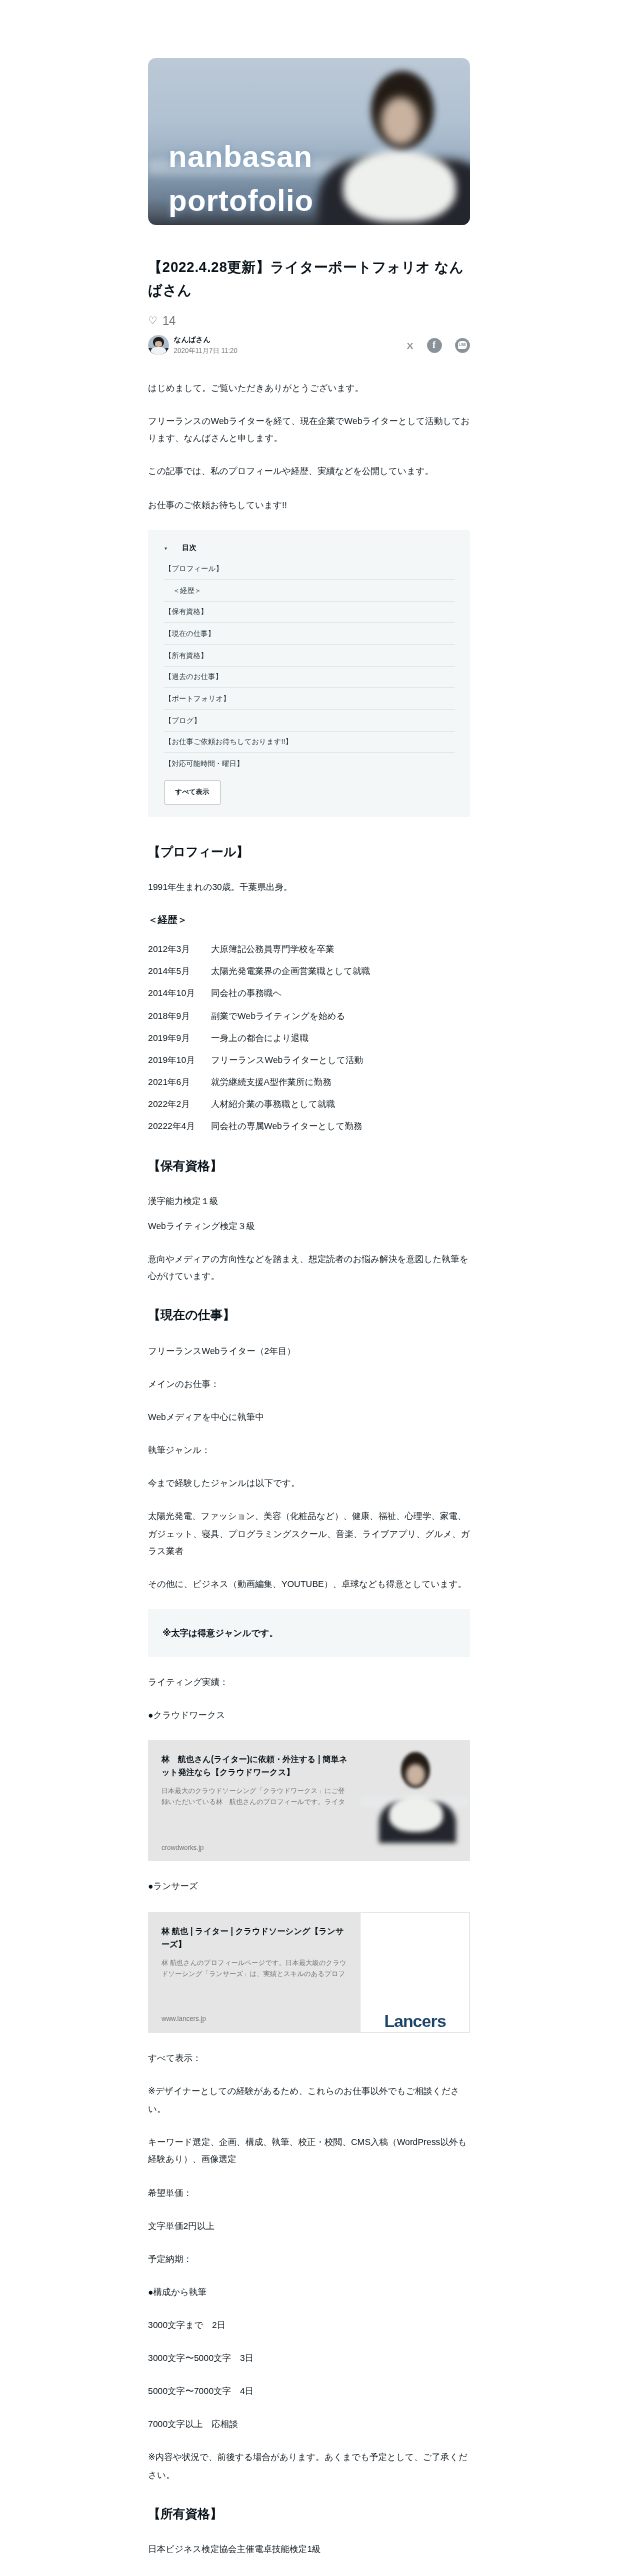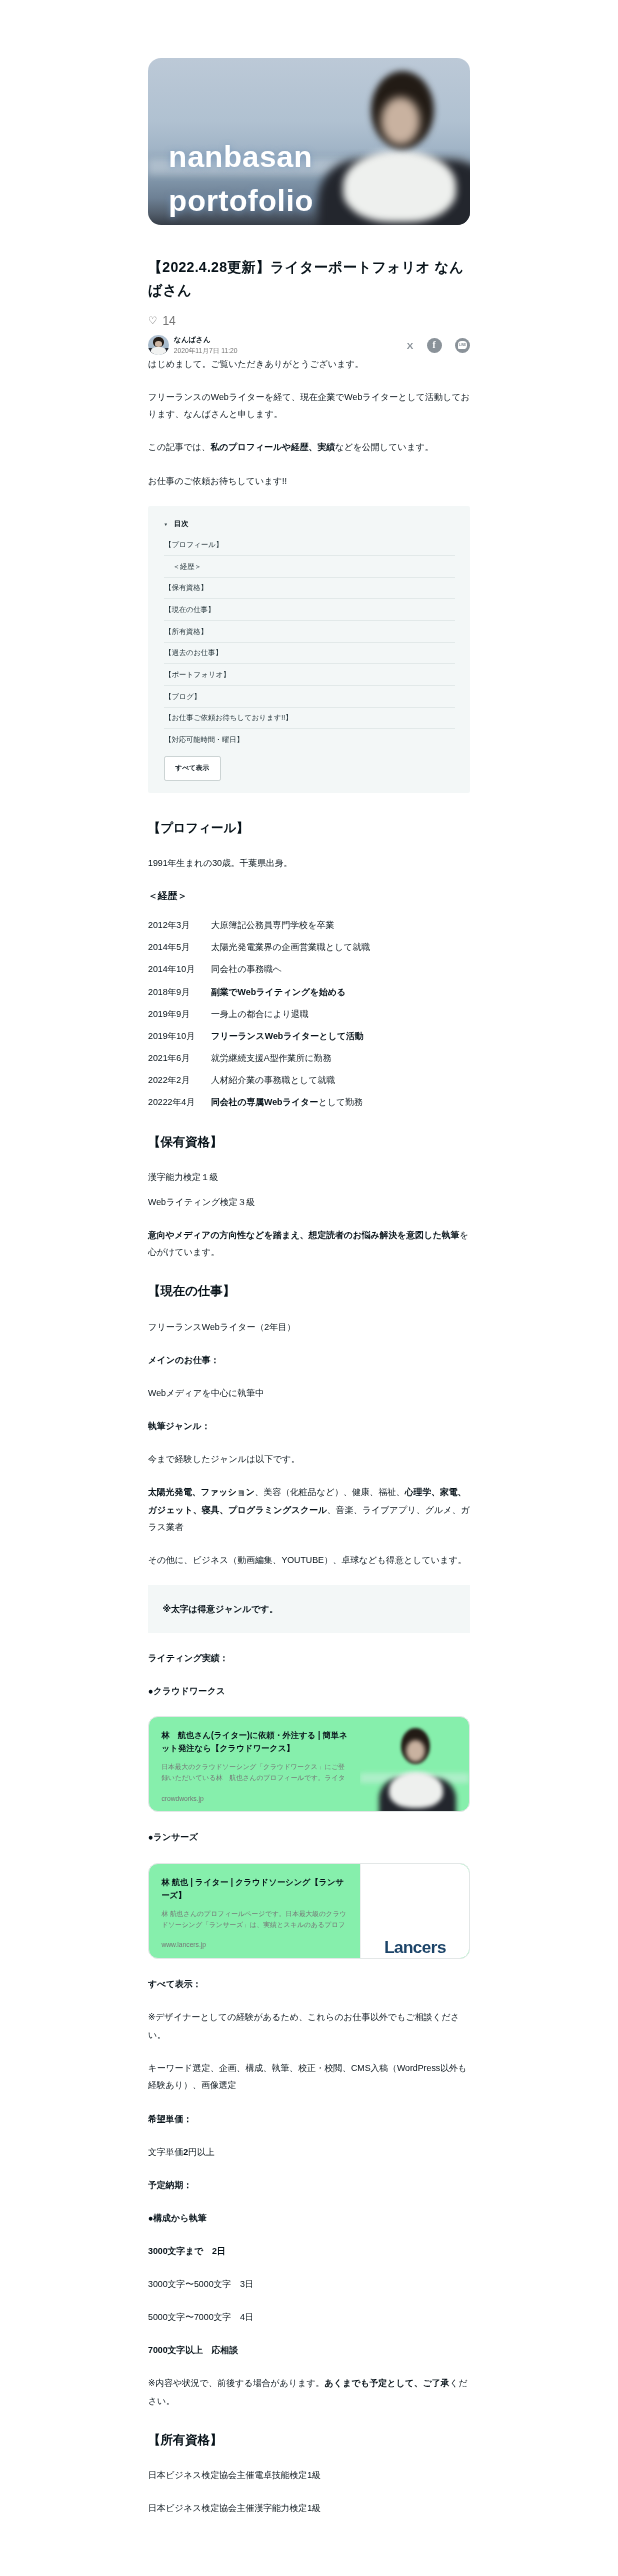--- a/index.html
+++ b/index.html
@@ -2,21 +2,21 @@
 <html style="font-size:8.2px"><head>
 <meta charset="utf-8">
 <style>
   *{box-sizing:border-box;margin:0;padding:0}
   html,body{background:#fff}
   body{width:618px;height:3091px;overflow:hidden;position:relative;
        font-family:"Liberation Sans","DejaVu Sans",sans-serif;color:#08131a}
   .content{width:322px;margin:0 auto;padding-top:58px}
 
   
-  .hero{width:322px;height:167px;position:relative;overflow:hidden;border-radius:13px;
+  .hero{width:322px;height:167px;position:relative;overflow:hidden;border-radius:8px;
     background:linear-gradient(180deg,#bcc9d7 0%,#b0c1d1 38%,#a2b5c7 54%,#92a7ba 61%,
       #8da2b5 66%,#7e93a7 74%,#6d8094 84%,#535f6d 93%,#363d47 100%)}
   .hp{position:absolute;border-radius:50%}
   .hero-band{position:absolute;left:0;right:0;top:101px;height:15.5px;background:rgba(235,240,245,.35);filter:blur(3.6px)}
   .hp-body{left:170px;top:101px;width:175px;height:93px;background:#23262d;border-radius:41px 41px 0 0;filter:blur(4.1px)}
   .hp-hood{left:195px;top:92px;width:113px;height:72px;background:#eef0ee;border-radius:50% 50% 42% 42%;filter:blur(3.6px)}
   .hp-head{left:223px;top:13.4px;width:63px;height:78px;background:#221b15;filter:blur(3.1px)}
   .hp-face{left:233px;top:39px;width:39px;height:48px;background:#c9b2a0;filter:blur(4.1px)}
   .hero-txt{position:absolute;left:20.6px;top:77px;font-size:30px;font-weight:800;line-height:44px;
     color:#fff;letter-spacing:0.5px;text-shadow:0 0.5px 6.2px rgba(110,145,185,.75)}
@@ -38,46 +38,46 @@
   .author-name{font-size:7.2px;font-weight:700;cursor:pointer}
   .author-date{font-size:6.7px;color:#757575;margin-top:2.1px}
   .share{margin-left:auto;display:flex;align-items:center;gap:13.4px}
   .x-icon{font-size:9.8px;font-weight:600;color:#8a9299;cursor:pointer}
   .circle-icon{width:15px;height:15px;border-radius:50%;background:#8a9299;display:flex;align-items:center;justify-content:center;cursor:pointer}
   .fb-glyph{color:#fff;font-size:9.3px;font-weight:700;font-family:"Liberation Serif","DejaVu Serif",serif}
   .line-bubble{width:8.8px;height:7.7px;background:#fff;border-radius:3.6px 3.6px 3.6px 1px;display:flex;align-items:center;justify-content:center}
   .line-glyph{font-size:3.1px;font-weight:800;color:#8a9299;letter-spacing:0}
 
   
-  .body-start{}
+  .body-start{margin-top:24px}
   .p{font-size:8.8px;line-height:2.0;margin-bottom:15.5px}
   .p.tight{margin-bottom:7.2px}
-  .b{font-weight:700}
+  .b{font-weight:400}
   h2.sec{font-size:12.4px;font-weight:800;line-height:19.6px;margin:20.6px 0 16.5px}
   h3.sub{font-size:9.8px;font-weight:800;line-height:15.5px;margin:2.1px 0 13.4px}
   .tl{font-size:8.8px;line-height:2.0;margin-bottom:4.6px}
   .tl-date{display:inline-block;min-width:63px}
 
   
   .toc{background:#f3f7f7;border-radius:2.1px;padding:9.3px 15.5px 12.4px;margin:2.1px 0 26px}
-  .toc-head{display:flex;align-items:center;gap:6px;padding:4.1px 0 5.2px;font-size:7.2px;font-weight:700;cursor:pointer}
+  .toc-head{display:flex;align-items:center;gap:14px;padding:4.1px 0 5.2px;font-size:7.2px;font-weight:700;cursor:pointer}
   .toc-arrow{font-size:4.6px;color:#3c4a50}
   .toc-item{font-size:7.2px;color:#24343a;padding:5.7px 1px;border-bottom:0.5px solid #e2e9e9;cursor:pointer;line-height:9.3px}
   .toc-item.first{border-top:none}
   .toc-item.indent{padding-left:9.3px}
   .toc-item.last{border-bottom:none}
   .toc-btn{display:inline-block;margin-top:6.2px;padding:6.7px 10.8px;background:#fff;border:0.5px solid #ccd4d4;
     border-radius:2.1px;font-size:6.7px;font-weight:700;cursor:pointer}
 
   
   .quote{background:#f3f7f7;padding:16.5px 14.4px;margin:1px 0 16.5px;font-size:8.8px;font-weight:700;line-height:1.7}
 
   
-  .card{display:flex;border:0.5px solid #e3e7e7;border-radius:10px;height:96px;margin:1px 0 17.5px;
-    overflow:hidden;background:#86efac;cursor:pointer}
+  .card{display:flex;border:0.5px solid #e3e7e7;border-radius:0;height:121px;margin:1px 0 17.5px;
+    overflow:hidden;background:#e5e5e5;cursor:pointer}
   .card-l{flex:1;min-width:0;padding:12.4px 12.4px 9.3px;display:flex;flex-direction:column}
   .card-title{font-size:8.2px;font-weight:700;line-height:13px;max-height:26px;overflow:hidden}
   .card-desc{font-size:6.7px;color:#757575;line-height:11.3px;margin-top:5.7px;max-height:23px;overflow:hidden}
   .card-domain{font-size:6.7px;color:#757575;margin-top:auto}
   .card-thumb{width:109px;flex:none;position:relative;overflow:hidden;
     background:linear-gradient(180deg,#b6c5d4 0%,#a9bccd 45%,#96abbe 62%,#86558 66%,#7e93a7 75%,#5d6e80 92%,#3d444e 100%)}
   .ct-band{position:absolute;left:0;right:0;top:56px;height:10.3px;background:rgba(235,240,245,.4);filter:blur(2.6px)}
   .ct-body{position:absolute;left:18.5px;top:61px;width:77px;height:41px;background:#23262d;border-radius:20.6px 20.6px 0 0;filter:blur(2.6px)}
   .ct-hood{position:absolute;left:29px;top:55px;width:54px;height:36px;background:#eef0ee;border-radius:50% 50% 42% 42%;filter:blur(2.1px)}
   .ct-head{position:absolute;left:41px;top:11.3px;width:29px;height:36px;background:#221b15;border-radius:50%;filter:blur(1.5px)}

